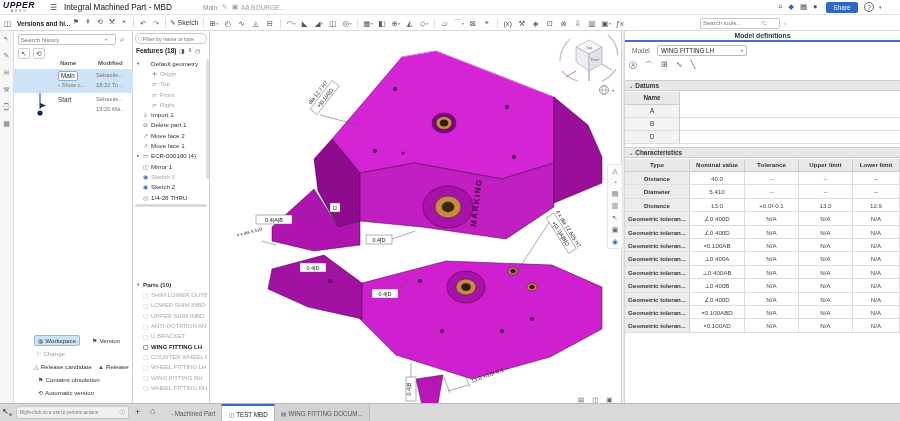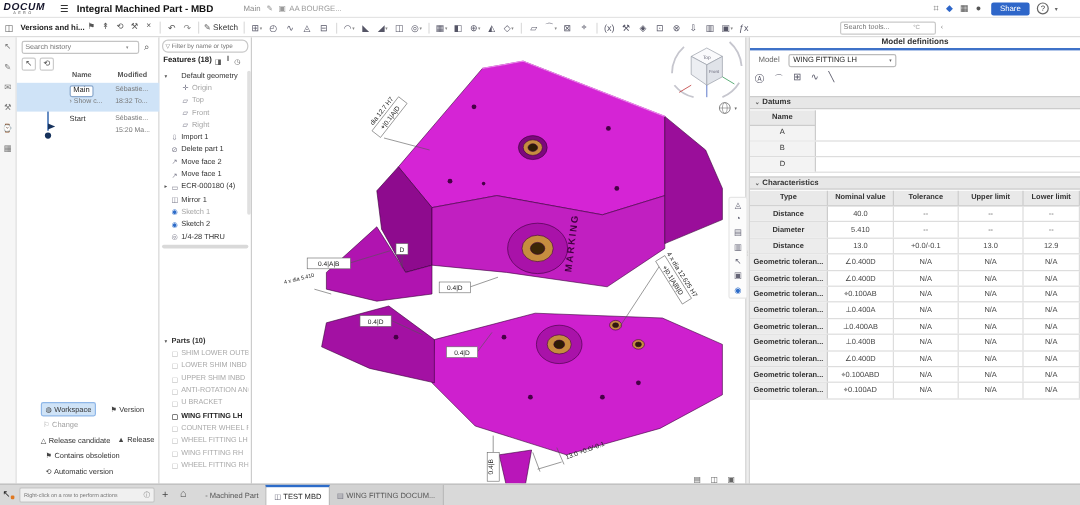--- a/index.html
+++ b/index.html
@@ -5,21 +5,21 @@
   *{box-sizing:border-box;margin:0;padding:0}
   html,body{width:900px;height:421px;overflow:hidden}
   body{font-family:"Liberation Sans",sans-serif;font-size:7px;color:#333;background:#fff;position:relative}
   .abs{position:absolute}
   
   #header{left:0;top:0;width:900px;height:15px;background:#fff;border-bottom:1px solid #e4e4e4;z-index:5}
   .logo{left:3px;top:1px;line-height:1}
   .logo .l1{font-size:8.5px;font-weight:bold;font-style:italic;color:#14142a;letter-spacing:.5px}
   .logo .l2{display:block;font-size:3.2px;letter-spacing:2px;color:#555;margin-left:8px}
   .menu{left:50px;top:3px;font-size:8px;color:#333}
-  .doctitle{left:64px;top:2.5px;font-size:8.2px;font-weight:bold;color:#111;white-space:nowrap}
+  .doctitle{left:64px;top:2.5px;font-size:8.2px;font-weight:normal;color:#111;white-space:nowrap}
   .branch{left:203px;top:4px;font-size:6.5px;color:#8a8a8a}
   .editic{left:222px;top:3px;font-size:6.5px;color:#9a9a9a}
   .docic{left:232px;top:3px;font-size:6.5px;color:#9a9a9a}
   .docref{left:241px;top:4px;font-size:6.5px;color:#9a9a9a}
   #hdr-icons{left:778px;top:2px;display:flex;gap:6px}
   #hdr-icons .hic{font-size:7.5px;color:#555}
   #hdr-icons .hic.blue{color:#2e66c9}
   .sharebtn{left:826px;top:1.5px;width:32px;height:11px;background:#2e66c9;color:#fff;font-size:6.5px;text-align:center;line-height:11px;border-radius:2px}
   .helpc{left:864px;top:2px;width:10px;height:10px;border:1px solid #666;border-radius:50%;font-size:6.5px;text-align:center;line-height:9px;color:#444}
   .hdrcaret{left:879px;top:4px;font-size:5px;color:#666}
@@ -133,21 +133,21 @@
   .tab{height:18px;display:flex;align-items:center;gap:2px;padding:0 6px;font-size:6.3px;color:#555;white-space:nowrap}
   .tab .ticn{font-size:6px;color:#667}
   .tab.active{background:#fff;border-top:2px solid #2d6cc9;border-left:1px solid #bbb;border-right:1px solid #bbb;color:#222}
   .tab.inactive{background:#d2d2d2;border-right:1px solid #bbb}
 </style>
 </head>
 <body>
 
 <div id="header" class="abs">
   <div class="abs logo">
-    <span class="l1">DOCUM</span>
+    <span class="l1">UPPER</span>
     <span class="l2">AERO</span>
   </div>
   <div class="abs menu">☰</div>
   <div class="abs doctitle">Integral Machined Part - MBD</div>
   <div class="abs branch">Main</div>
   <div class="abs editic">✎</div>
   <div class="abs docic">▣</div>
   <div class="abs docref">AA BOURGE...</div>
   <div id="hdr-icons" class="abs">
 

